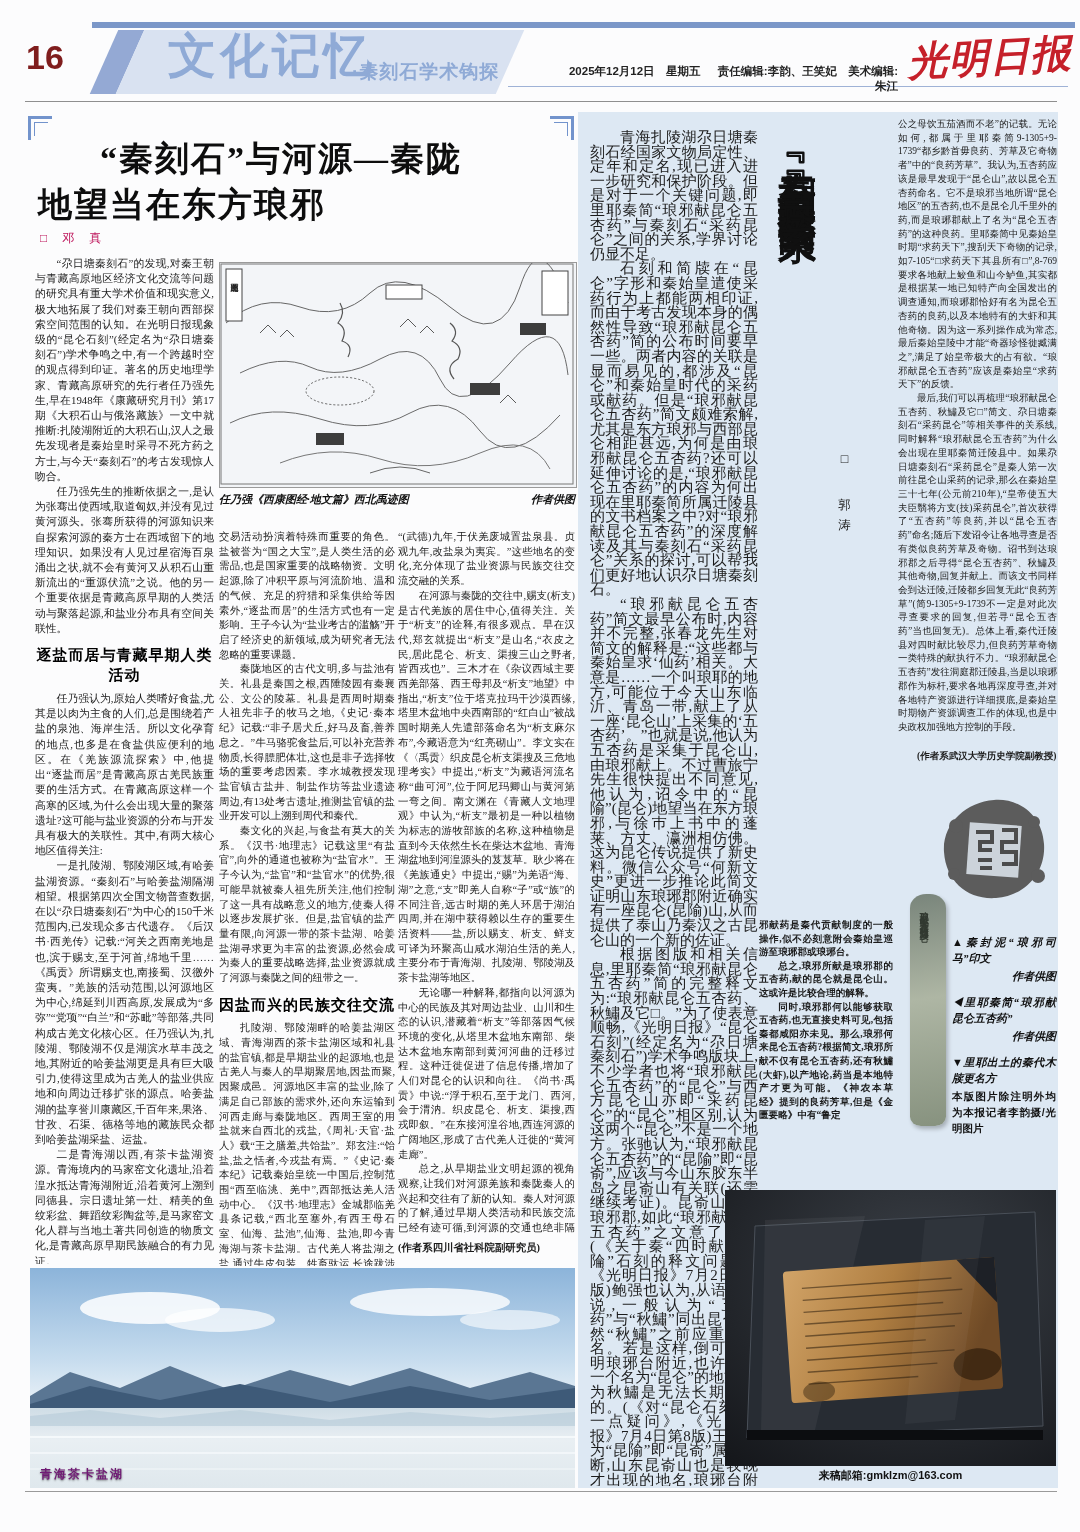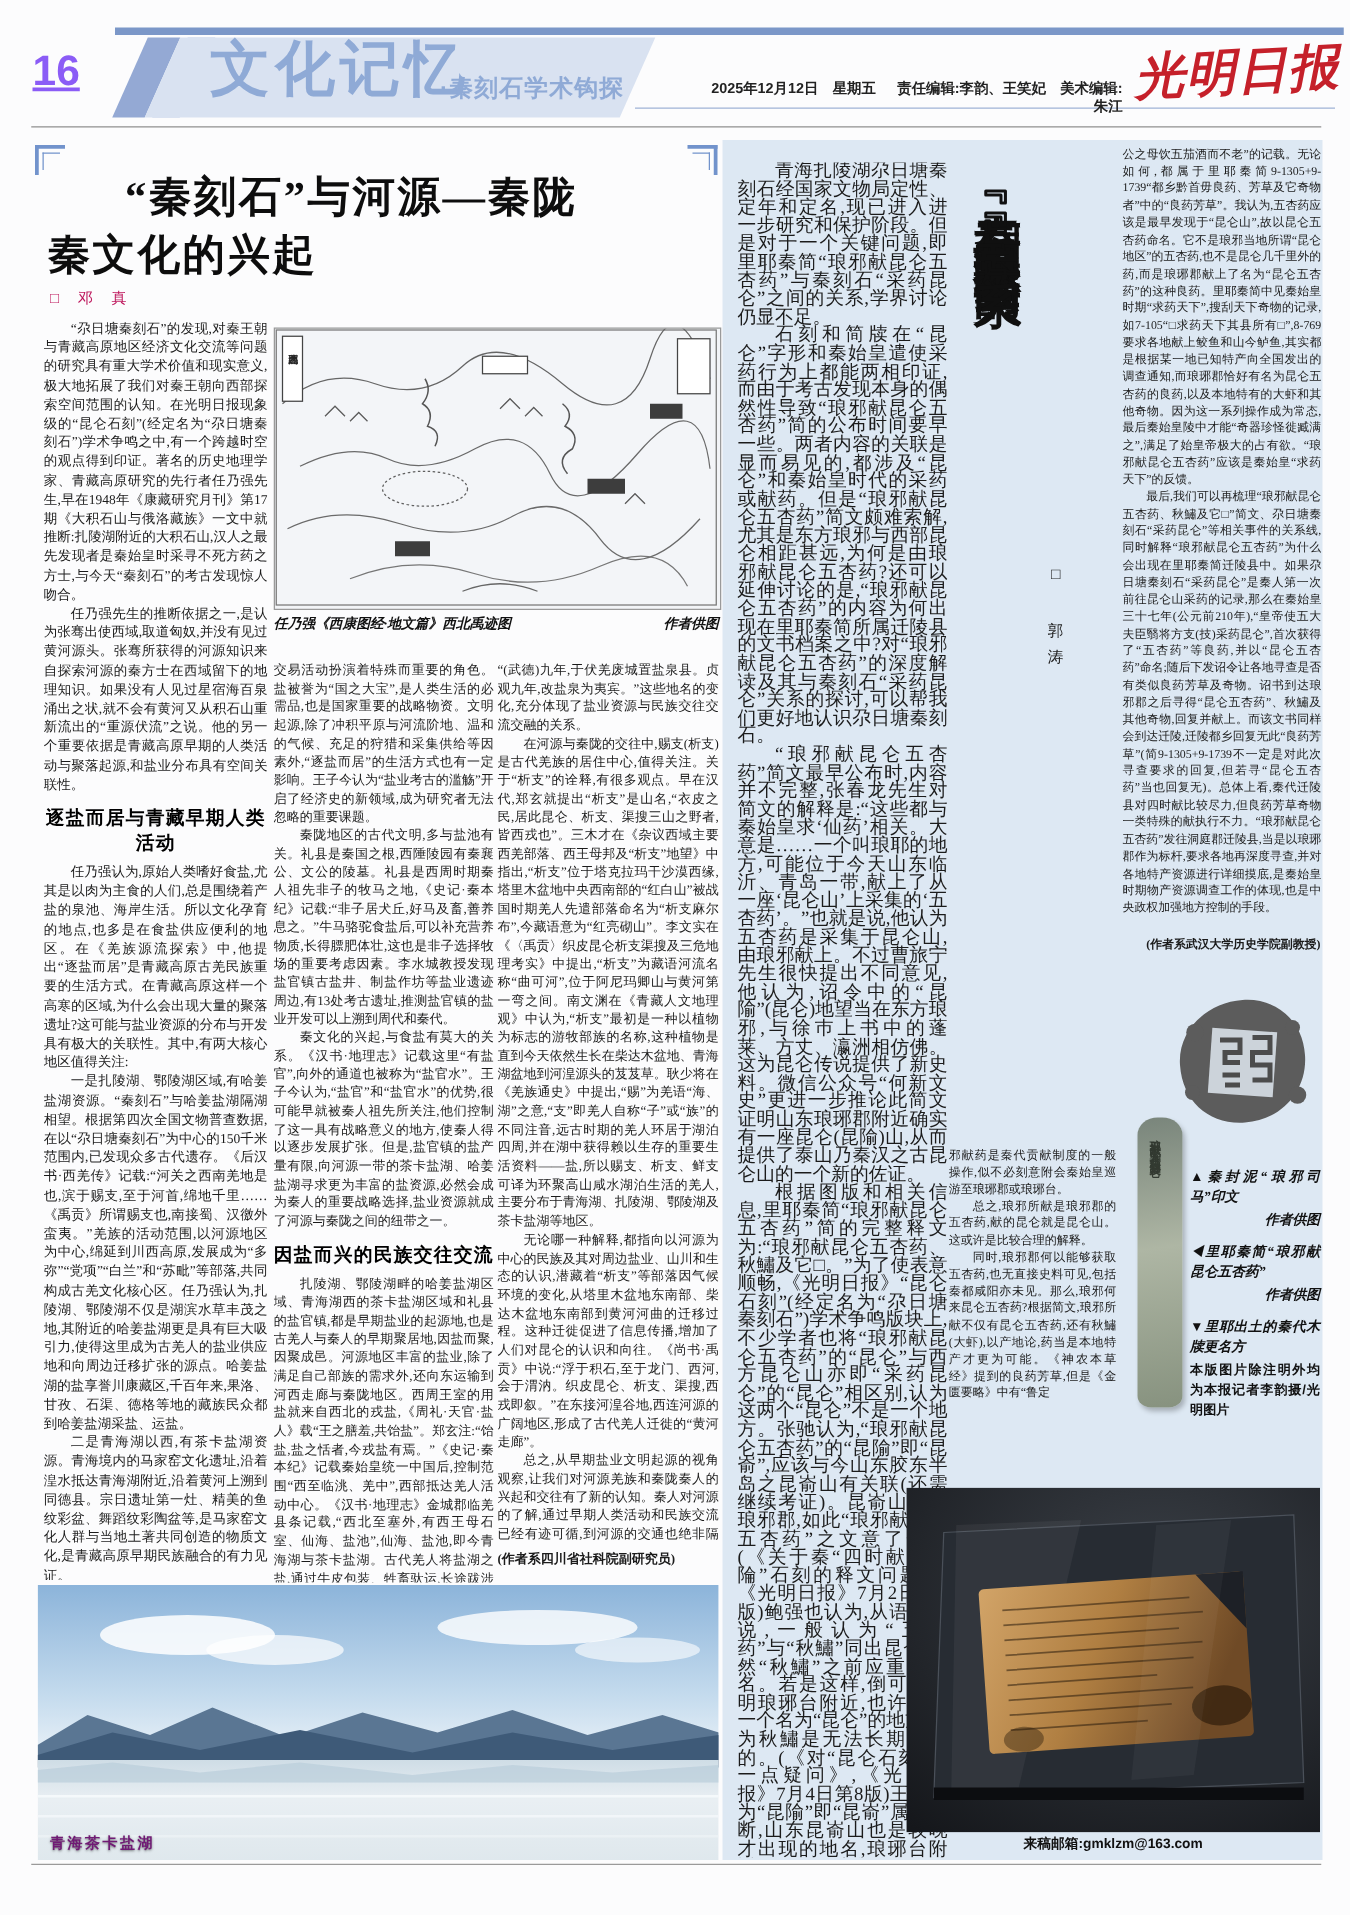--- a/index.html
+++ b/index.html
@@ -1,19 +1,19 @@
 <!DOCTYPE html>
 <html><head>
 <meta charset="utf-8">
 <style>
   html,body{margin:0;padding:0;background:#e9e9e9;}
   .page{position:relative;width:1080px;height:1532px;background:#fcfcfd;overflow:hidden;
         font-family:"Liberation Serif",serif;color:#1b1b1b;}
   
-  .pageno{position:absolute;left:26px;top:40px;font:700 34px/1 "Liberation Sans",sans-serif;color:#8b5cf6;text-decoration:underline;}
+  .pageno{position:absolute;left:26px;top:40px;font:700 34px/1 "Liberation Sans",sans-serif;color:#7f1d1d;}
   .banner-bar{position:absolute;left:92px;top:22px;width:983px;height:6px;background:#7b97c8;}
   .banner-shape{position:absolute;left:130px;top:30px;width:380px;height:64px;background:#d9e2f1;transform:skewX(-24deg);}
   .banner-accent{position:absolute;left:104px;top:30px;width:26px;height:64px;background:#94a9d4;transform:skewX(-24deg);}
   .banner-accent2{position:absolute;left:136px;top:30px;width:22px;height:64px;background:#b9c7e6;transform:skewX(-24deg);}
   .banner-tail{position:absolute;left:508px;top:86px;width:560px;height:1px;background:#9fb2d6;}
   .sect{position:absolute;left:168px;top:32px;font:900 48px/1 "Liberation Serif",serif;color:#8faad6;letter-spacing:4px;}
   .sectsub{position:absolute;left:352px;top:62px;font:700 19px/1 "Liberation Sans",sans-serif;color:#8faad6;letter-spacing:1px;}
   .dateline{position:absolute;left:548px;top:64px;width:350px;font:700 11.5px/1.3 "Liberation Sans",sans-serif;color:#222;text-align:right;}
   .dateline span{margin-left:14px;}
   .masthead{position:absolute;left:902px;top:36px;width:175px;font:900 40px/1.1 "Liberation Serif",serif;
@@ -44,21 +44,21 @@
   #lake-photo{position:absolute;left:30px;top:1268px;width:545px;height:220px;overflow:hidden;}
   #lake-caption{position:absolute;left:10px;bottom:8px;font:700 12px/1 "Liberation Sans",sans-serif;color:#701a75;
                 text-shadow:0 1px 2px rgba(0,0,0,.5);letter-spacing:2px;}
   
   #right-panel{position:absolute;left:578px;top:112px;width:480px;height:1376px;background:#dde8f3;}
   #col4{left:590px;top:130px;width:168px;height:1356px;font-size:15px;line-height:14.6px;}
   #vtitle{position:absolute;left:764px;top:140px;width:66px;height:800px;writing-mode:vertical-rl;
           font:900 38px/66px "Liberation Serif",serif;color:#101010;letter-spacing:3px;}
   #vbyline{position:absolute;left:838px;top:452px;writing-mode:vertical-rl;
            font:400 12.5px/1 "Liberation Serif",serif;letter-spacing:9px;color:#222;}
-  #strip-text{left:759px;top:918px;width:134px;height:268px;font-size:9.6px;line-height:13.6px;}
+  #strip-text{left:759px;top:918px;width:134px;height:268px;font-size:9.6px;line-height:13.6px;font-weight:bold;}
   #col6{left:898px;top:118px;width:159px;height:628px;font-size:9.5px;line-height:13.7px;}
   #right-author-note{position:absolute;left:898px;top:750px;width:159px;font:700 9.5px/13.5px "Liberation Serif",serif;text-indent:2em;text-align:justify;}
   
   #seal{position:absolute;left:938px;top:796px;width:112px;height:106px;}
   #slip{position:absolute;left:910px;top:894px;width:36px;height:232px;
         background:linear-gradient(172deg,#79857b,#aeb6a4 45%,#87927f);
         border-radius:45% 45% 30% 30% / 6% 6% 4% 4%;box-shadow:2px 3px 4px rgba(0,0,0,.25);}
   #slip .sliptext{position:absolute;left:9px;top:10px;writing-mode:vertical-rl;
         font:700 9px/1.15 "Liberation Serif",serif;color:#232a22;letter-spacing:2px;opacity:.85;}
   #caption-block{position:absolute;left:952px;top:934px;width:104px;font:700 11px/16px "Liberation Serif",serif;
@@ -91,21 +91,21 @@
     <span>2025年12月12日　星期五</span>
     <span>责任编辑:李韵、王笑妃　美术编辑:朱江</span>
   </div>
   <div class="masthead">光明日报</div>
   <div class="hr-top"></div>
 
   <div class="corner" style="left:28px;top:116px;"></div>
   <div class="corner tr" style="left:550px;top:116px;"></div>
 
   <div class="hl1">“秦刻石”与河源—秦陇</div>
-  <div class="hl2">秦文化的兴起</div>
+  <div class="hl2">地望当在东方琅邪</div>
   <div class="byline">□ 邓 真</div>
 
   <div id="col1" class="bodycol">
       <p class="para">“尕日塘秦刻石”的发现,对秦王朝与青藏高原地区经济文化交流等问题的研究具有重大学术价值和现实意义,极大地拓展了我们对秦王朝向西部探索空间范围的认知。在光明日报现象级的“昆仑石刻”(经定名为“尕日塘秦刻石”)学术争鸣之中,有一个跨越时空的观点得到印证。著名的历史地理学家、青藏高原研究的先行者任乃强先生,早在1948年《康藏研究月刊》第17期《大积石山与俄洛藏族》一文中就推断:扎陵湖附近的大积石山,汉人之最先发现者是秦始皇时采寻不死方药之方士,与今天“秦刻石”的考古发现惊人吻合。</p>
       <p class="para">任乃强先生的推断依据之一,是认为张骞出使西域,取道匈奴,并没有见过黄河源头。张骞所获得的河源知识来自探索河源的秦方士在西域留下的地理知识。如果没有人见过星宿海百泉涌出之状,就不会有黄河又从积石山重新流出的“重源伏流”之说。他的另一个重要依据是青藏高原早期的人类活动与聚落起源,和盐业分布具有空间关联性。</p>
       <h3 class="subhead">逐盐而居与青藏早期人类活动</h3>
       <p class="para">任乃强认为,原始人类嗜好食盐,尤其是以肉为主食的人们,总是围绕着产盐的泉池、海岸生活。所以文化孕育的地点,也多是在食盐供应便利的地区。在《羌族源流探索》中,他提出“逐盐而居”是青藏高原古羌民族重要的生活方式。在青藏高原这样一个高寒的区域,为什么会出现大量的聚落遗址?这可能与盐业资源的分布与开发具有极大的关联性。其中,有两大核心地区值得关注:</p>
       <p class="para">一是扎陵湖、鄂陵湖区域,有哈姜盐湖资源。“秦刻石”与哈姜盐湖隔湖相望。根据第四次全国文物普查数据,在以“尕日塘秦刻石”为中心的150千米范围内,已发现众多古代遗存。《后汉书·西羌传》记载:“河关之西南羌地是也,滨于赐支,至于河首,绵地千里……《禹贡》所谓赐支也,南接蜀、汉徼外蛮夷。”羌族的活动范围,以河源地区为中心,绵延到川西高原,发展成为“多弥”“党项”“白兰”和“苏毗”等部落,共同构成古羌文化核心区。任乃强认为,扎陵湖、鄂陵湖不仅是湖滨水草丰茂之地,其附近的哈姜盐湖更是具有巨大吸引力,使得这里成为古羌人的盐业供应地和向周边迁移扩张的源点。哈姜盐湖的盐享誉川康藏区,千百年来,果洛、甘孜、石渠、德格等地的藏族民众都到哈姜盐湖采盐、运盐。</p>
       <p class="para">二是青海湖以西,有茶卡盐湖资源。青海境内的马家窑文化遗址,沿着湟水抵达青海湖附近,沿着黄河上溯到同德县。宗日遗址第一灶、精美的鱼纹彩盆、舞蹈纹彩陶盆等,是马家窑文化人群与当地土著共同创造的物质文化,是青藏高原早期民族融合的有力见证。</p>
     </div>

